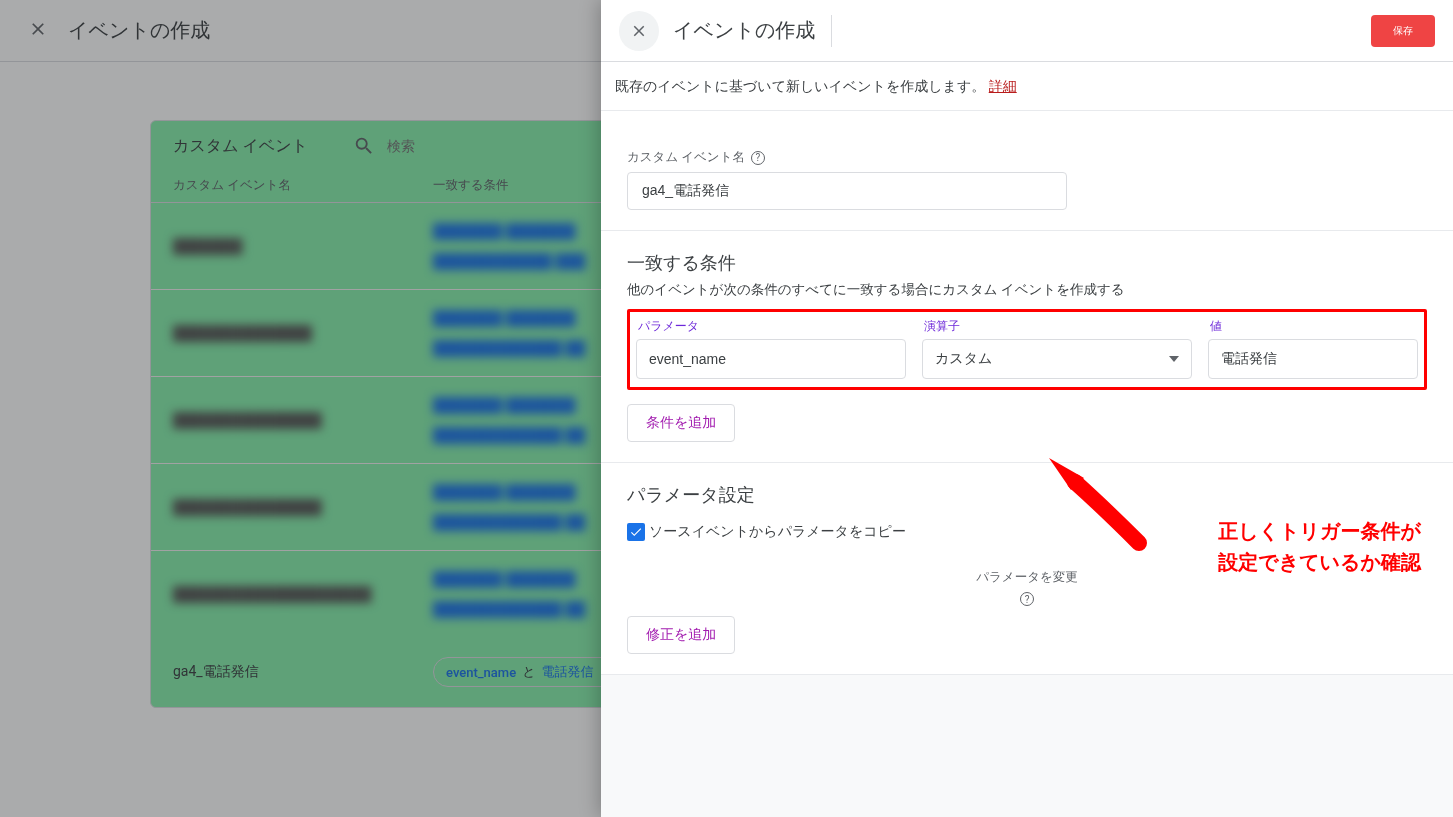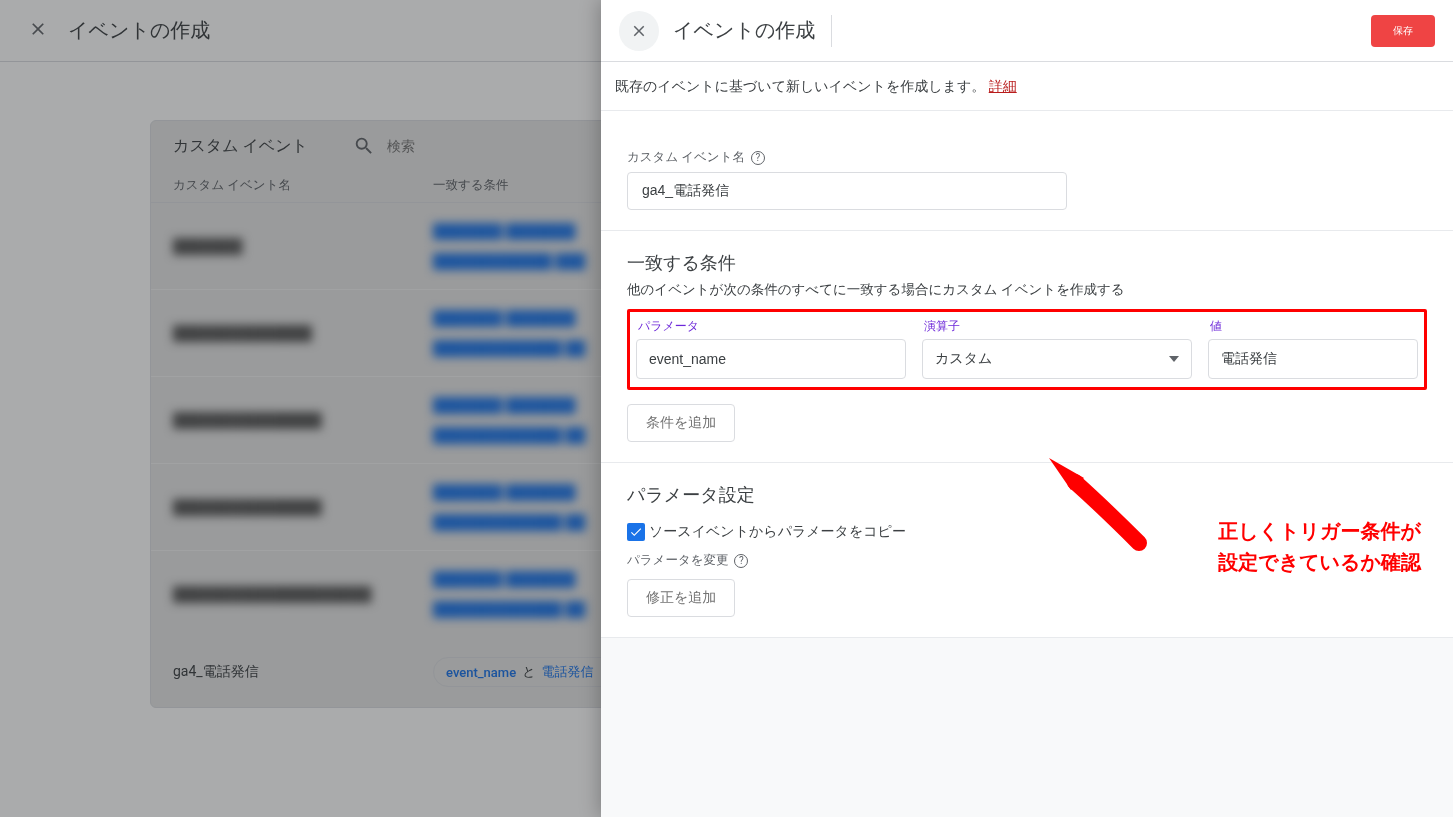--- a/index.html
+++ b/index.html
@@ -30,21 +30,21 @@
 }
 .bg-close-svg { width: 20px; height: 20px; fill: #5f6368; }
 .bg-title { font-size: 20px; color: #3c4043; }
 .bg-content {
   padding: 58px 0 0 150px;
 }
 .bg-card {
   width: 820px;
   border: 1px solid #dadce0;
   border-radius: 6px;
-  background: #e5e5e5;
+  background: #86efac;
 }
 .bg-card-head {
   display: flex;
   align-items: center;
   padding: 14px 22px 10px;
   gap: 20px;
 }
 .bg-card-title { font-size: 16px; color: #3c4043; flex: 0 0 auto; width: 160px; }
 .bg-search-wrap {
   display: flex;
@@ -208,21 +208,21 @@
   justify-content: space-between;
   cursor: pointer;
 }
 .cond-select svg { width: 10px; height: 6px; fill: #5f6368; }
 .cond-input.value { flex: 1; }
 
 .outline-btn {
   margin-top: 14px;
   border: 1px solid #dadce0;
   background: #fff;
-  color: #737373;
+  color: #a21caf;
   font-size: 14px;
   font-weight: 500;
   border-radius: 4px;
   padding: 9px 18px;
   cursor: pointer;
 }
 .check-row { display: flex; align-items: center; gap: 4px; margin-top: 16px; }
 .checkbox {
   width: 18px; height: 18px;
   background: #1a73e8;
@@ -389,21 +389,21 @@
       <div class="section">
         <div class="section-title">パラメータ設定</div>
         <div class="check-row">
           <div class="checkbox">
             <svg viewBox="0 0 24 24">
                 <path d="M9 16.17 4.83 12l-1.42 1.41L9 19 21 7l-1.41-1.41z"></path>
               </svg>
           </div>
           <span>ソースイベントからパラメータをコピー</span>
         </div>
-        <div class="field-label-row" style="margin-top:11px;">
+        <div class="field-label-row" style="margin-top:28px;flex-direction:column;">
           <span>パラメータを変更</span>
           <span class="help-ico">?</span>
         </div>
         <button class="outline-btn" style="margin-top:10px;">修正を追加</button>
       </div>
 
     </div>
   </div>
 </div>
 

